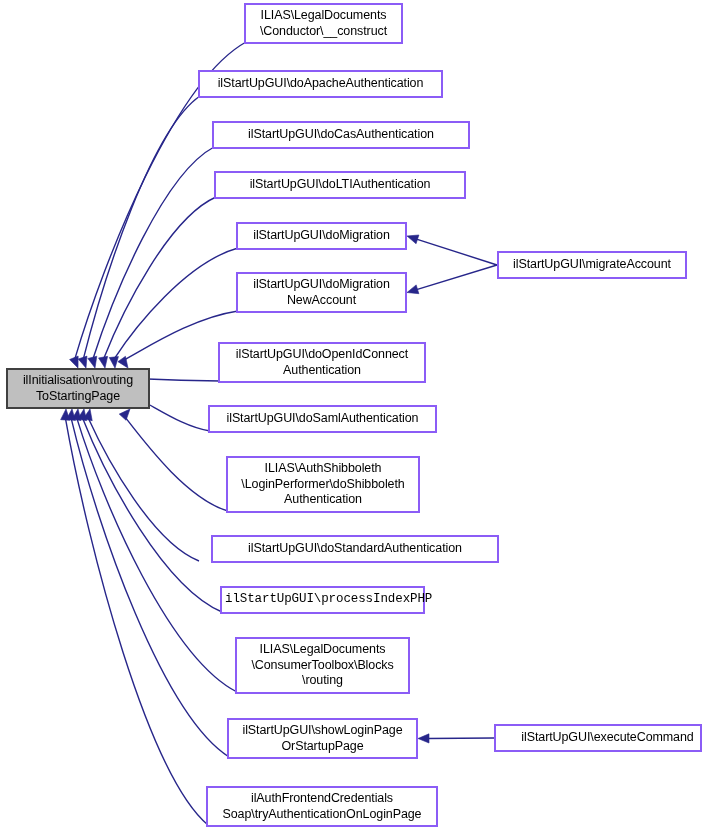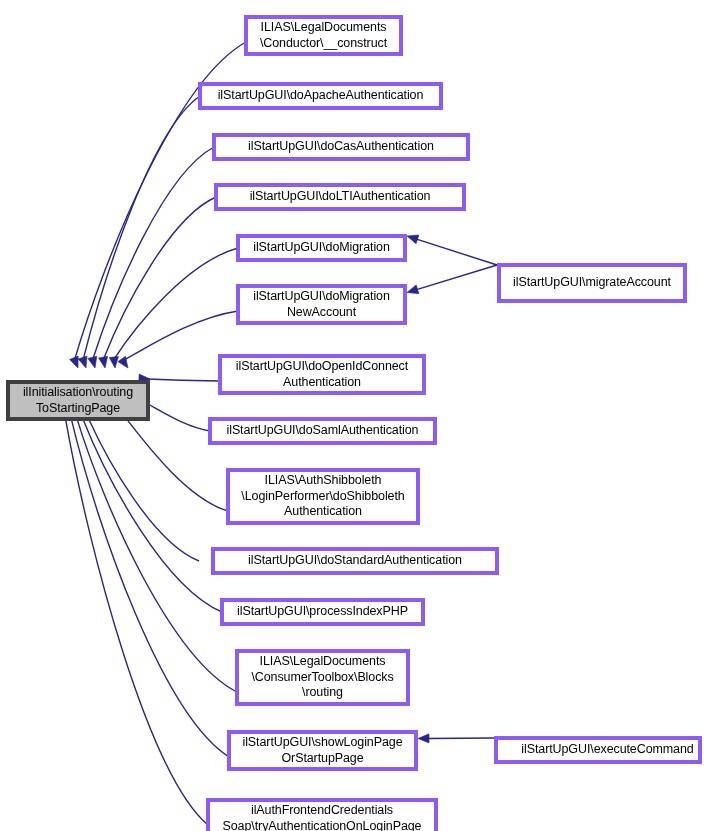--- a/index.html
+++ b/index.html
@@ -32,29 +32,28 @@
     stroke: #27268a;
     stroke-width: 0.6;
   }
   .node-box {
     position: absolute;
     box-sizing: border-box;
     display: flex;
     align-items: center;
     justify-content: center;
     text-align: center;
-    border: 4px solid #8b5cf6;
+    border: 2px solid #8b5cf6;
     background: #ffffff;
     color: #000000;
     font-size: 12.5px;
     line-height: 15.5px;
     letter-spacing: -0.1px;
     white-space: pre-line;
     padding: 1px 3px;
-    margin-top: 12px;
   }
   .node-box.current {
     background: #bfbfbf;
     border-color: #404040;
   }
   .node-label {
     display: block;
     width: 100%;
     white-space: pre-line;
   }
@@ -110,24 +109,24 @@
       <div class="node-box" style="left: 236px; top: 222px; width: 171px; height: 28px;"><span class="node-label">ilStartUpGUI\doMigration</span></div>
       <div class="node-box" style="left: 236px; top: 272px; width: 171px; height: 41px;"><span class="node-label">ilStartUpGUI\doMigration
 NewAccount</span></div>
       <div class="node-box" style="left: 218px; top: 342px; width: 208px; height: 41px;"><span class="node-label">ilStartUpGUI\doOpenIdConnect
 Authentication</span></div>
       <div class="node-box" style="left: 208px; top: 405px; width: 229px; height: 28px;"><span class="node-label">ilStartUpGUI\doSamlAuthentication</span></div>
       <div class="node-box" style="left: 226px; top: 456px; width: 194px; height: 57px;"><span class="node-label">ILIAS\AuthShibboleth
 \LoginPerformer\doShibboleth
 Authentication</span></div>
       <div class="node-box" style="left: 211px; top: 535px; width: 288px; height: 28px;"><span class="node-label">ilStartUpGUI\doStandardAuthentication</span></div>
-      <div class="node-box" style="left: 220px; top: 586px; width: 205px; height: 28px;"><span class="node-label">ilStartUpGUI\processIndexPHP</span></div>
+      <div class="node-box" style="left: 220px; top: 586px; width: 205px; height: 28px; font-family: Liberation Mono, monospace;"><span class="node-label">ilStartUpGUI\processIndexPHP</span></div>
       <div class="node-box" style="left: 235px; top: 637px; width: 175px; height: 57px;"><span class="node-label">ILIAS\LegalDocuments
 \ConsumerToolbox\Blocks
 \routing</span></div>
       <div class="node-box" style="left: 227px; top: 718px; width: 191px; height: 41px;"><span class="node-label">ilStartUpGUI\showLoginPage
 OrStartupPage</span></div>
       <div class="node-box" style="left: 206px; top: 786px; width: 232px; height: 41px;"><span class="node-label">ilAuthFrontendCredentials
 Soap\tryAuthenticationOnLoginPage</span></div>
-      <div class="node-box" style="left: 497px; top: 251px; width: 190px; height: 40px; align-items: center;"><span class="node-label">ilStartUpGUI\migrateAccount</span></div>
+      <div class="node-box" style="left: 497px; top: 251px; width: 190px; height: 28px; align-items: center;"><span class="node-label">ilStartUpGUI\migrateAccount</span></div>
       <div class="node-box" style="left: 494px; top: 724px; width: 208px; height: 28px; padding-left: 22px;"><span class="node-label">ilStartUpGUI\executeCommand</span></div>
     </div>
 </div>
 
 </body></html>

